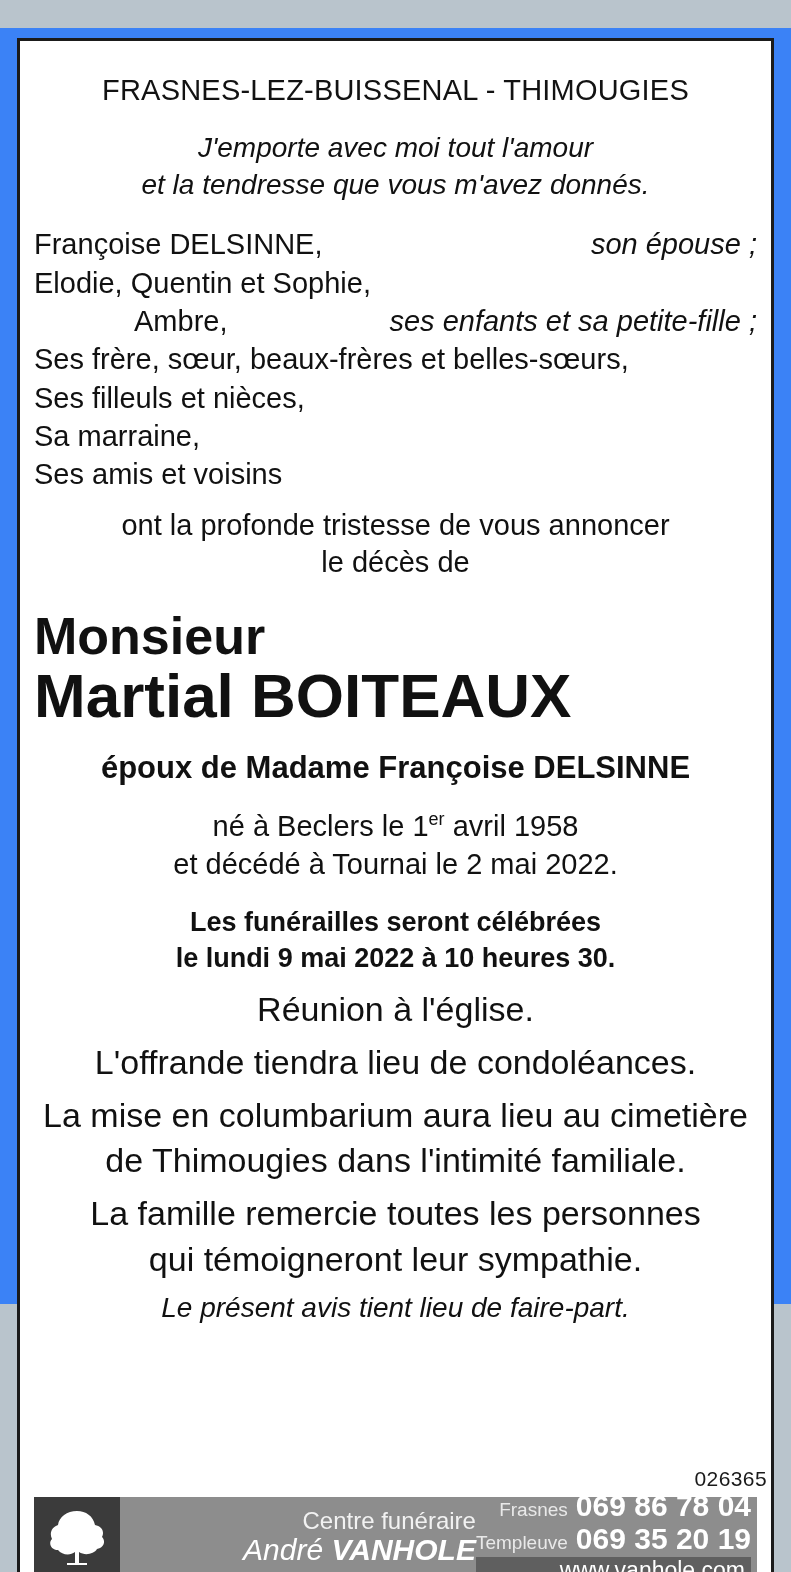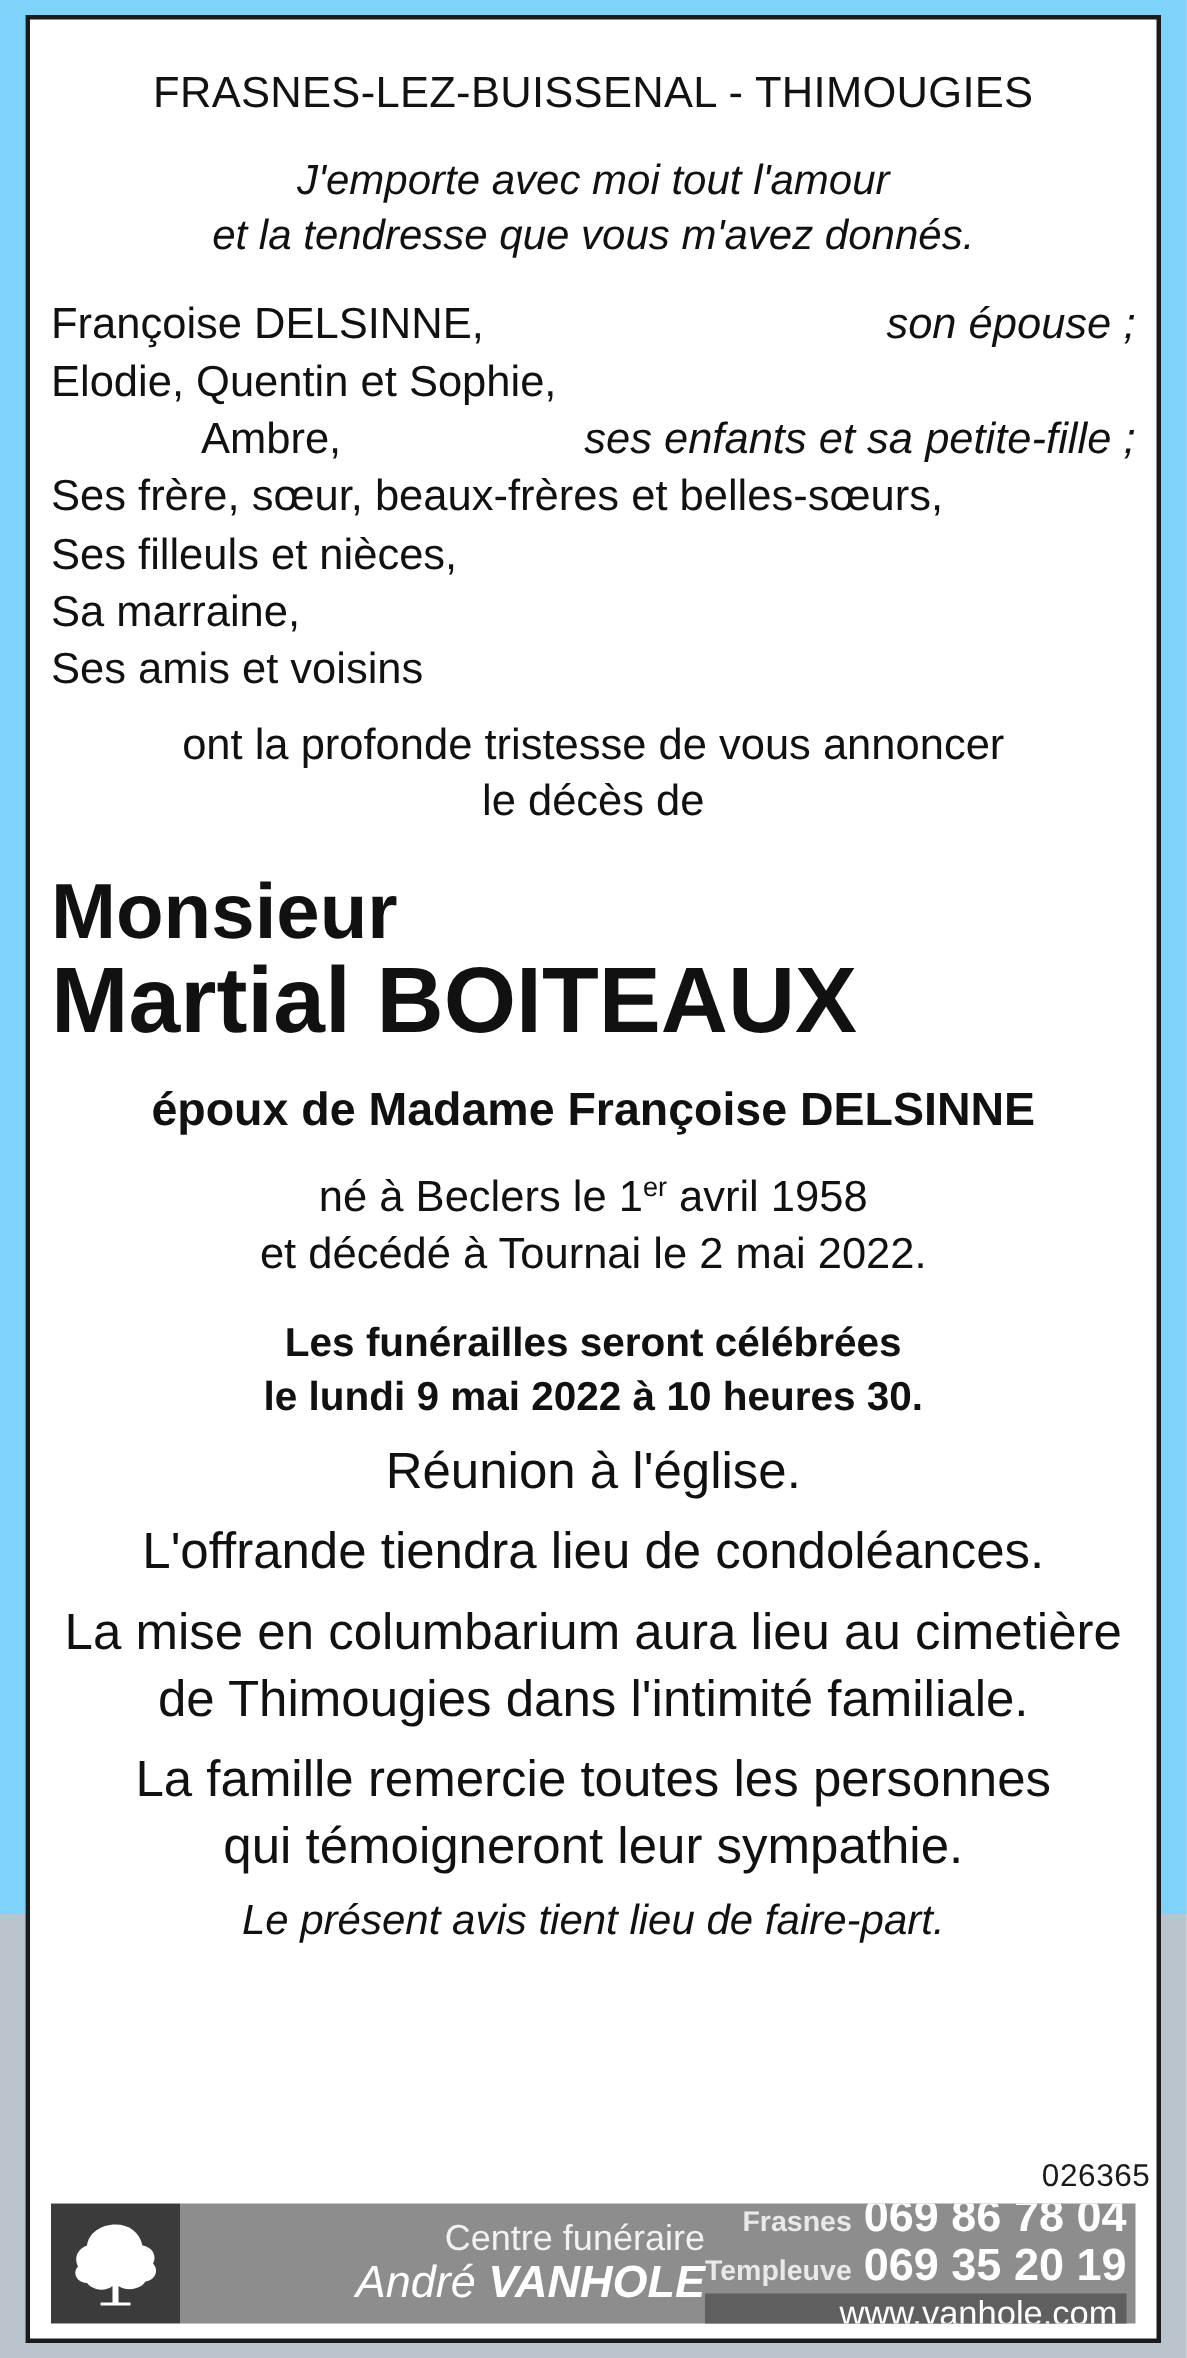--- a/index.html
+++ b/index.html
@@ -10,22 +10,23 @@
   body {
     width: 791px;
     height: 1572px;
     font-family: "Liberation Sans", sans-serif;
     overflow: hidden;
   }
   .page {
     position: relative;
     width: 791px;
     height: 1276px;
-    background: #7dd3fc;
+    background: #3b82f6;
     box-sizing: border-box;
+    margin-top: 28px;
   }
   .notice {
     position: absolute;
     left: 17px;
     top: 10px;
     width: 757px;
     height: 1552px;
     background: #ffffff;
     box-sizing: border-box;
     border-left: 3px solid #1b1b1b;
@@ -207,21 +208,21 @@
   }
   .phone-row {
     display: flex;
     align-items: baseline;
     justify-content: flex-end;
     gap: 8px;
     line-height: 1.08;
   }
   .phone-city {
     font-size: 19px;
-    font-weight: bold;
+    font-weight: normal;
     color: #e9e9e9;
   }
   .phone-num {
     font-size: 30px;
     font-weight: bold;
     color: #ffffff;
   }
   .web {
     background: #5f5f5f;
     color: #ffffff;

